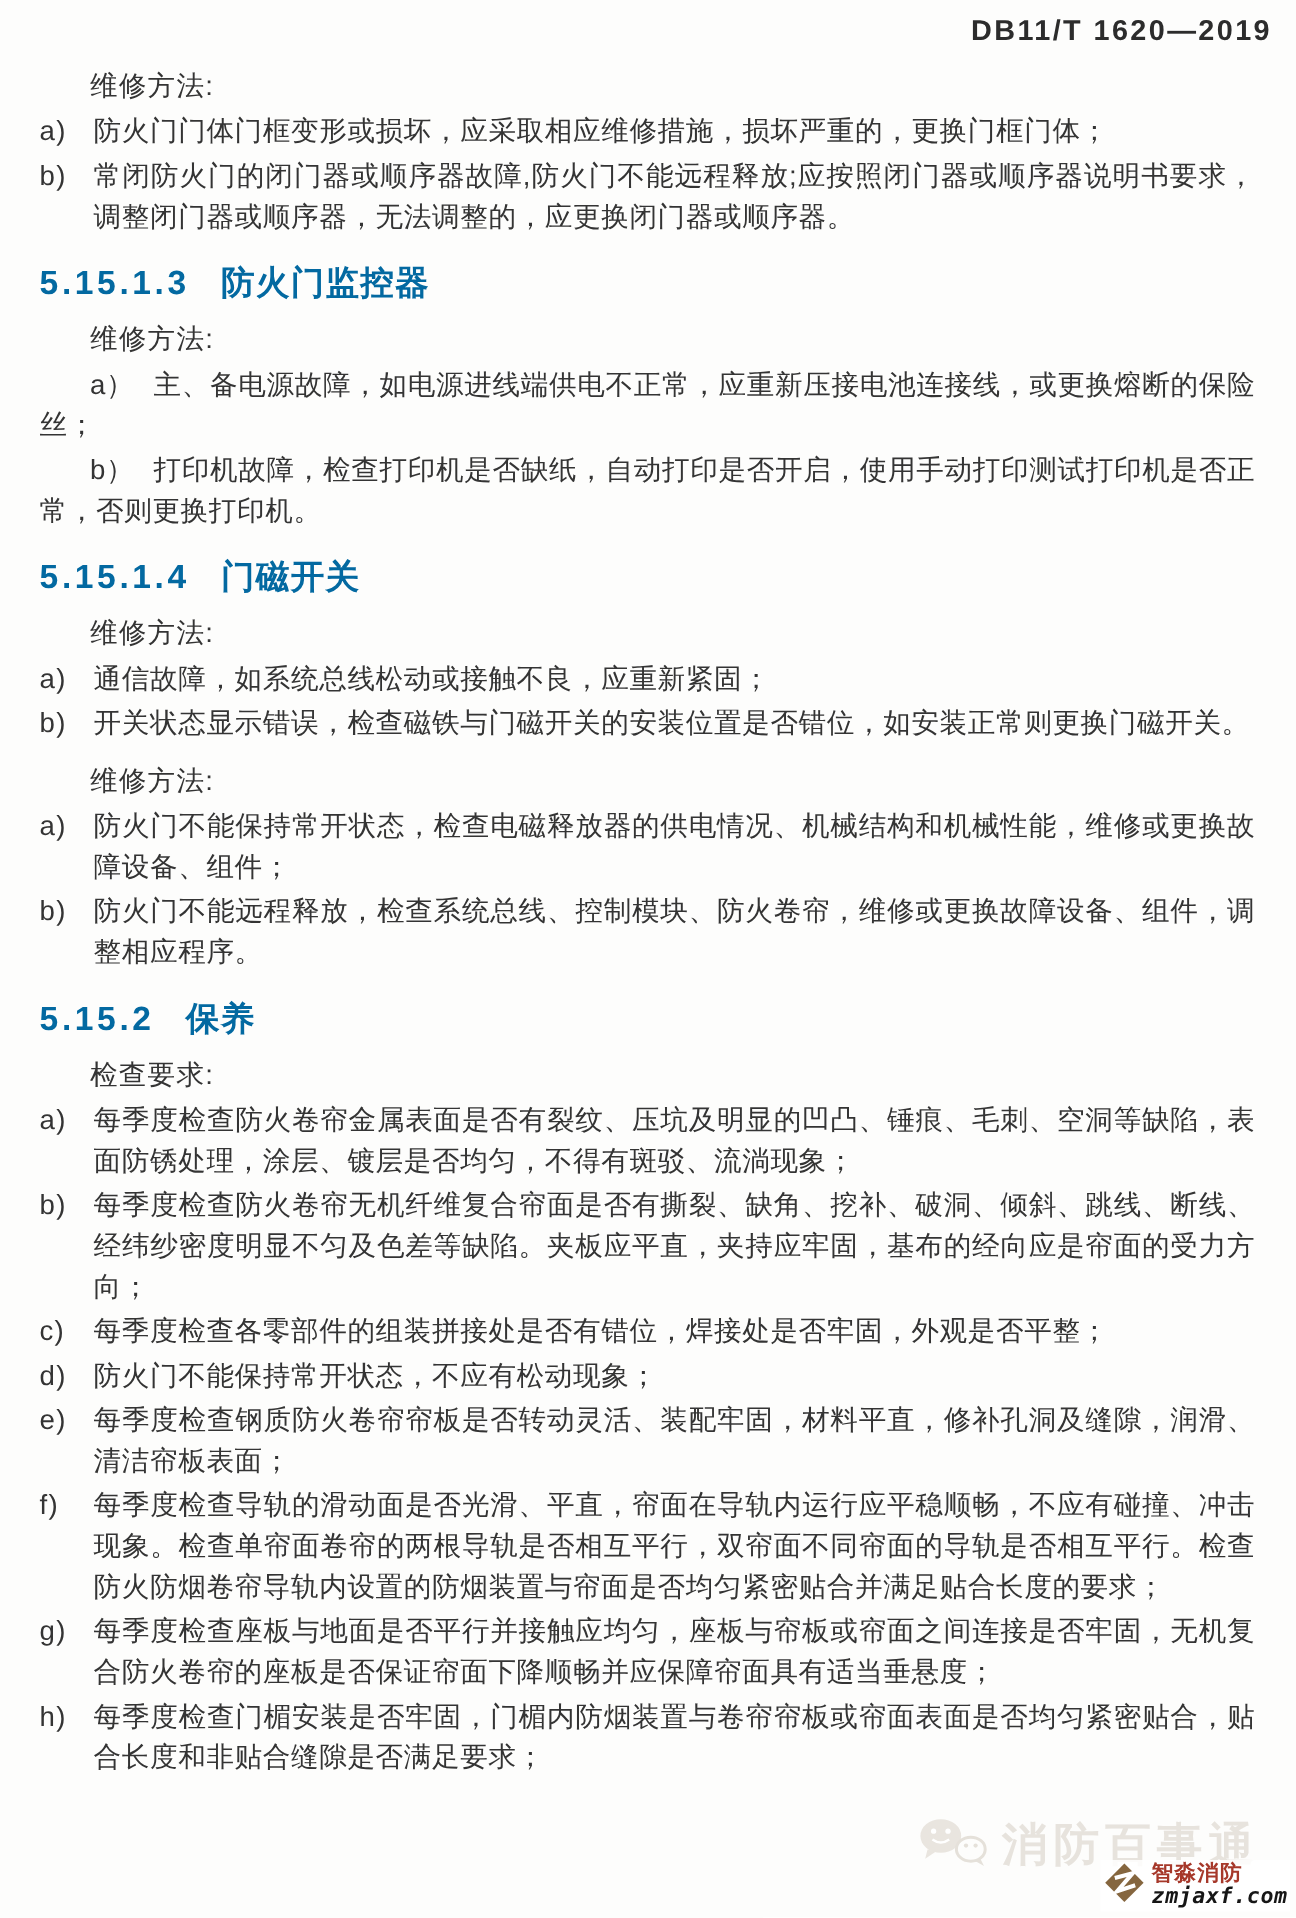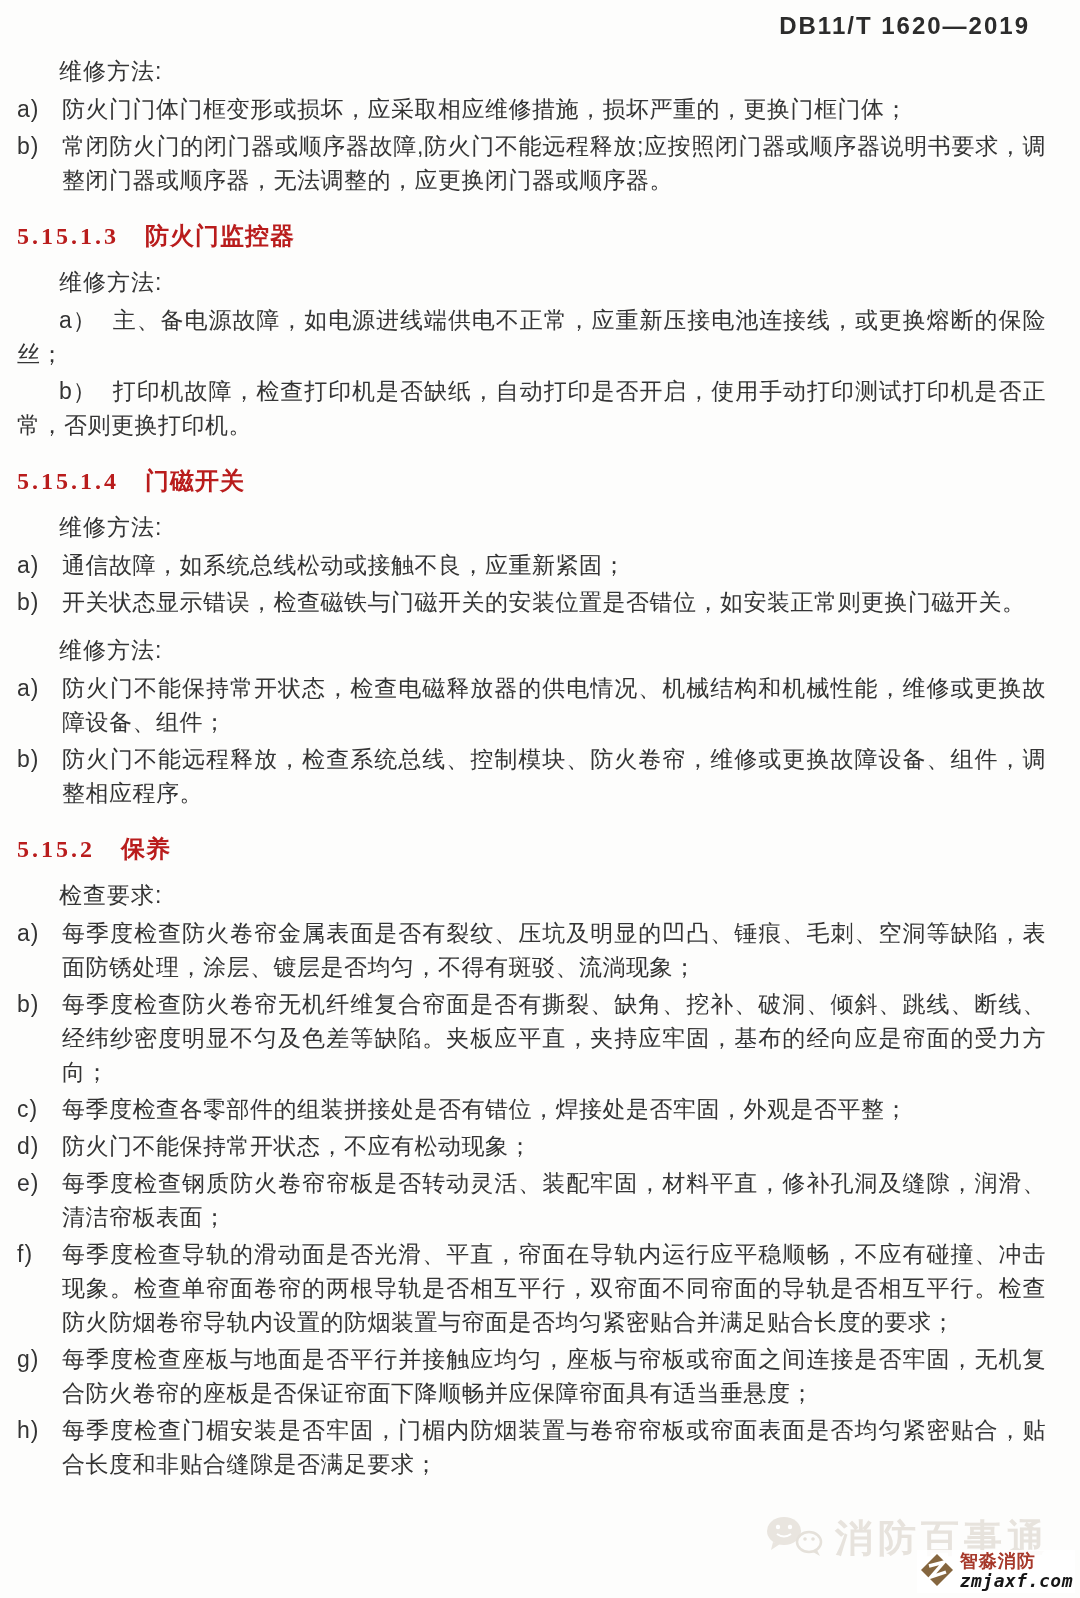--- a/index.html
+++ b/index.html
@@ -7,32 +7,32 @@
     position:relative;
     width:1080px;
     height:1598px;
     background:#fdfdfc;
     overflow:hidden;
     font-family:"Liberation Sans","DejaVu Sans",sans-serif;
     color:#343434;
     box-sizing:border-box;
   }
   .doc-header {
-    padding:12px 50px 0 0;
+    padding:12px 20px 0 0;
     text-align:right;
   }
   .doc-number {
     font-size:24px;
     font-weight:600;
     letter-spacing:2px;
     color:#2c2c2c;
     line-height:28px;
   }
   .content {
-    padding:0 34px 0 17px;
+    padding:0 34px 0 33px;
     font-size:23px;
     line-height:34px;
   }
   .block-first { margin-top:20px; }
   .intro {
     margin:14px 0 4px 42px;
     letter-spacing:1px;
   }
   p { margin:0; }
   .hlist { margin:0; }
@@ -52,26 +52,25 @@
   }
   .para {
     text-indent:42px;
     text-align:justify;
     margin-top:3px;
     letter-spacing:0.5px;
   }
   .plbl { margin-right:16px; }
   .heading {
     margin:24px 0 12px 0;
-    font-size:24px;
+    font-size:28px;
     font-weight:bold;
-    color:#b91c1c;
+    color:#0369a1;
     line-height:30px;
     letter-spacing:1px;
-    font-family:Liberation Serif, serif;
   }
   .hnum { margin-right:26px; letter-spacing:3px; }
   .watermark {
     position:absolute;
     right:30px;
     bottom:34px;
     display:flex;
     align-items:center;
     gap:8px;
     user-select:none;

